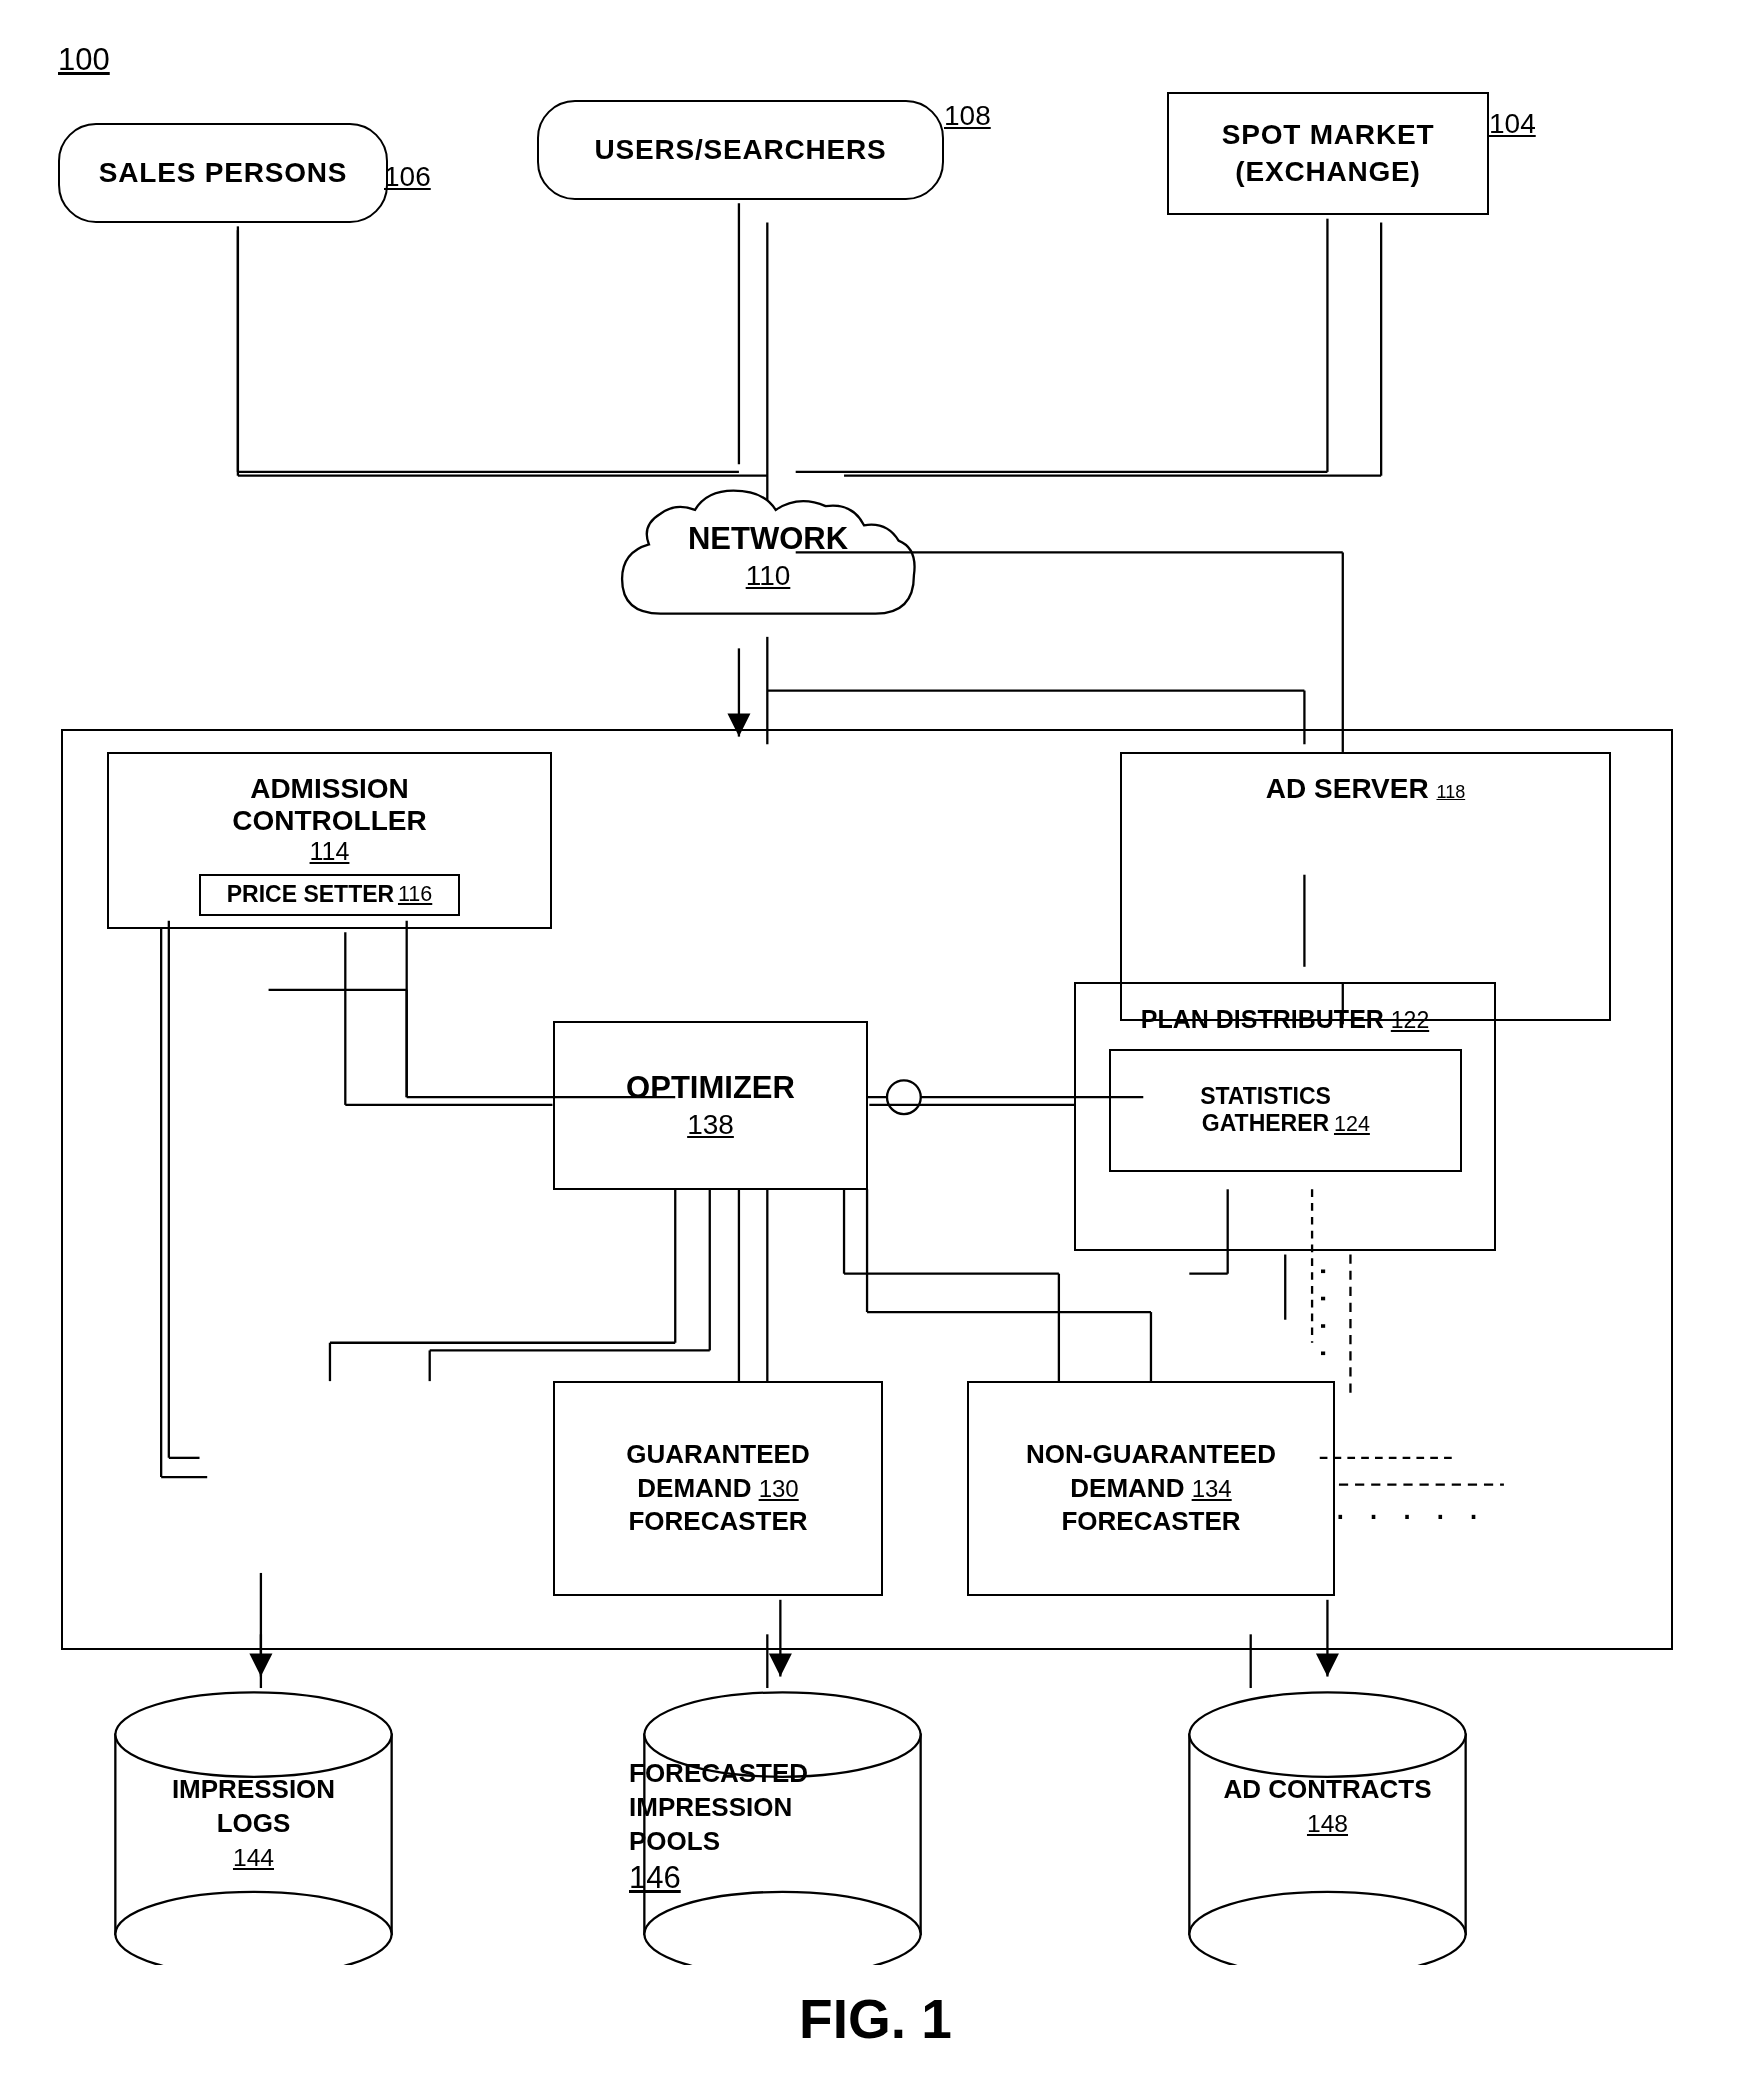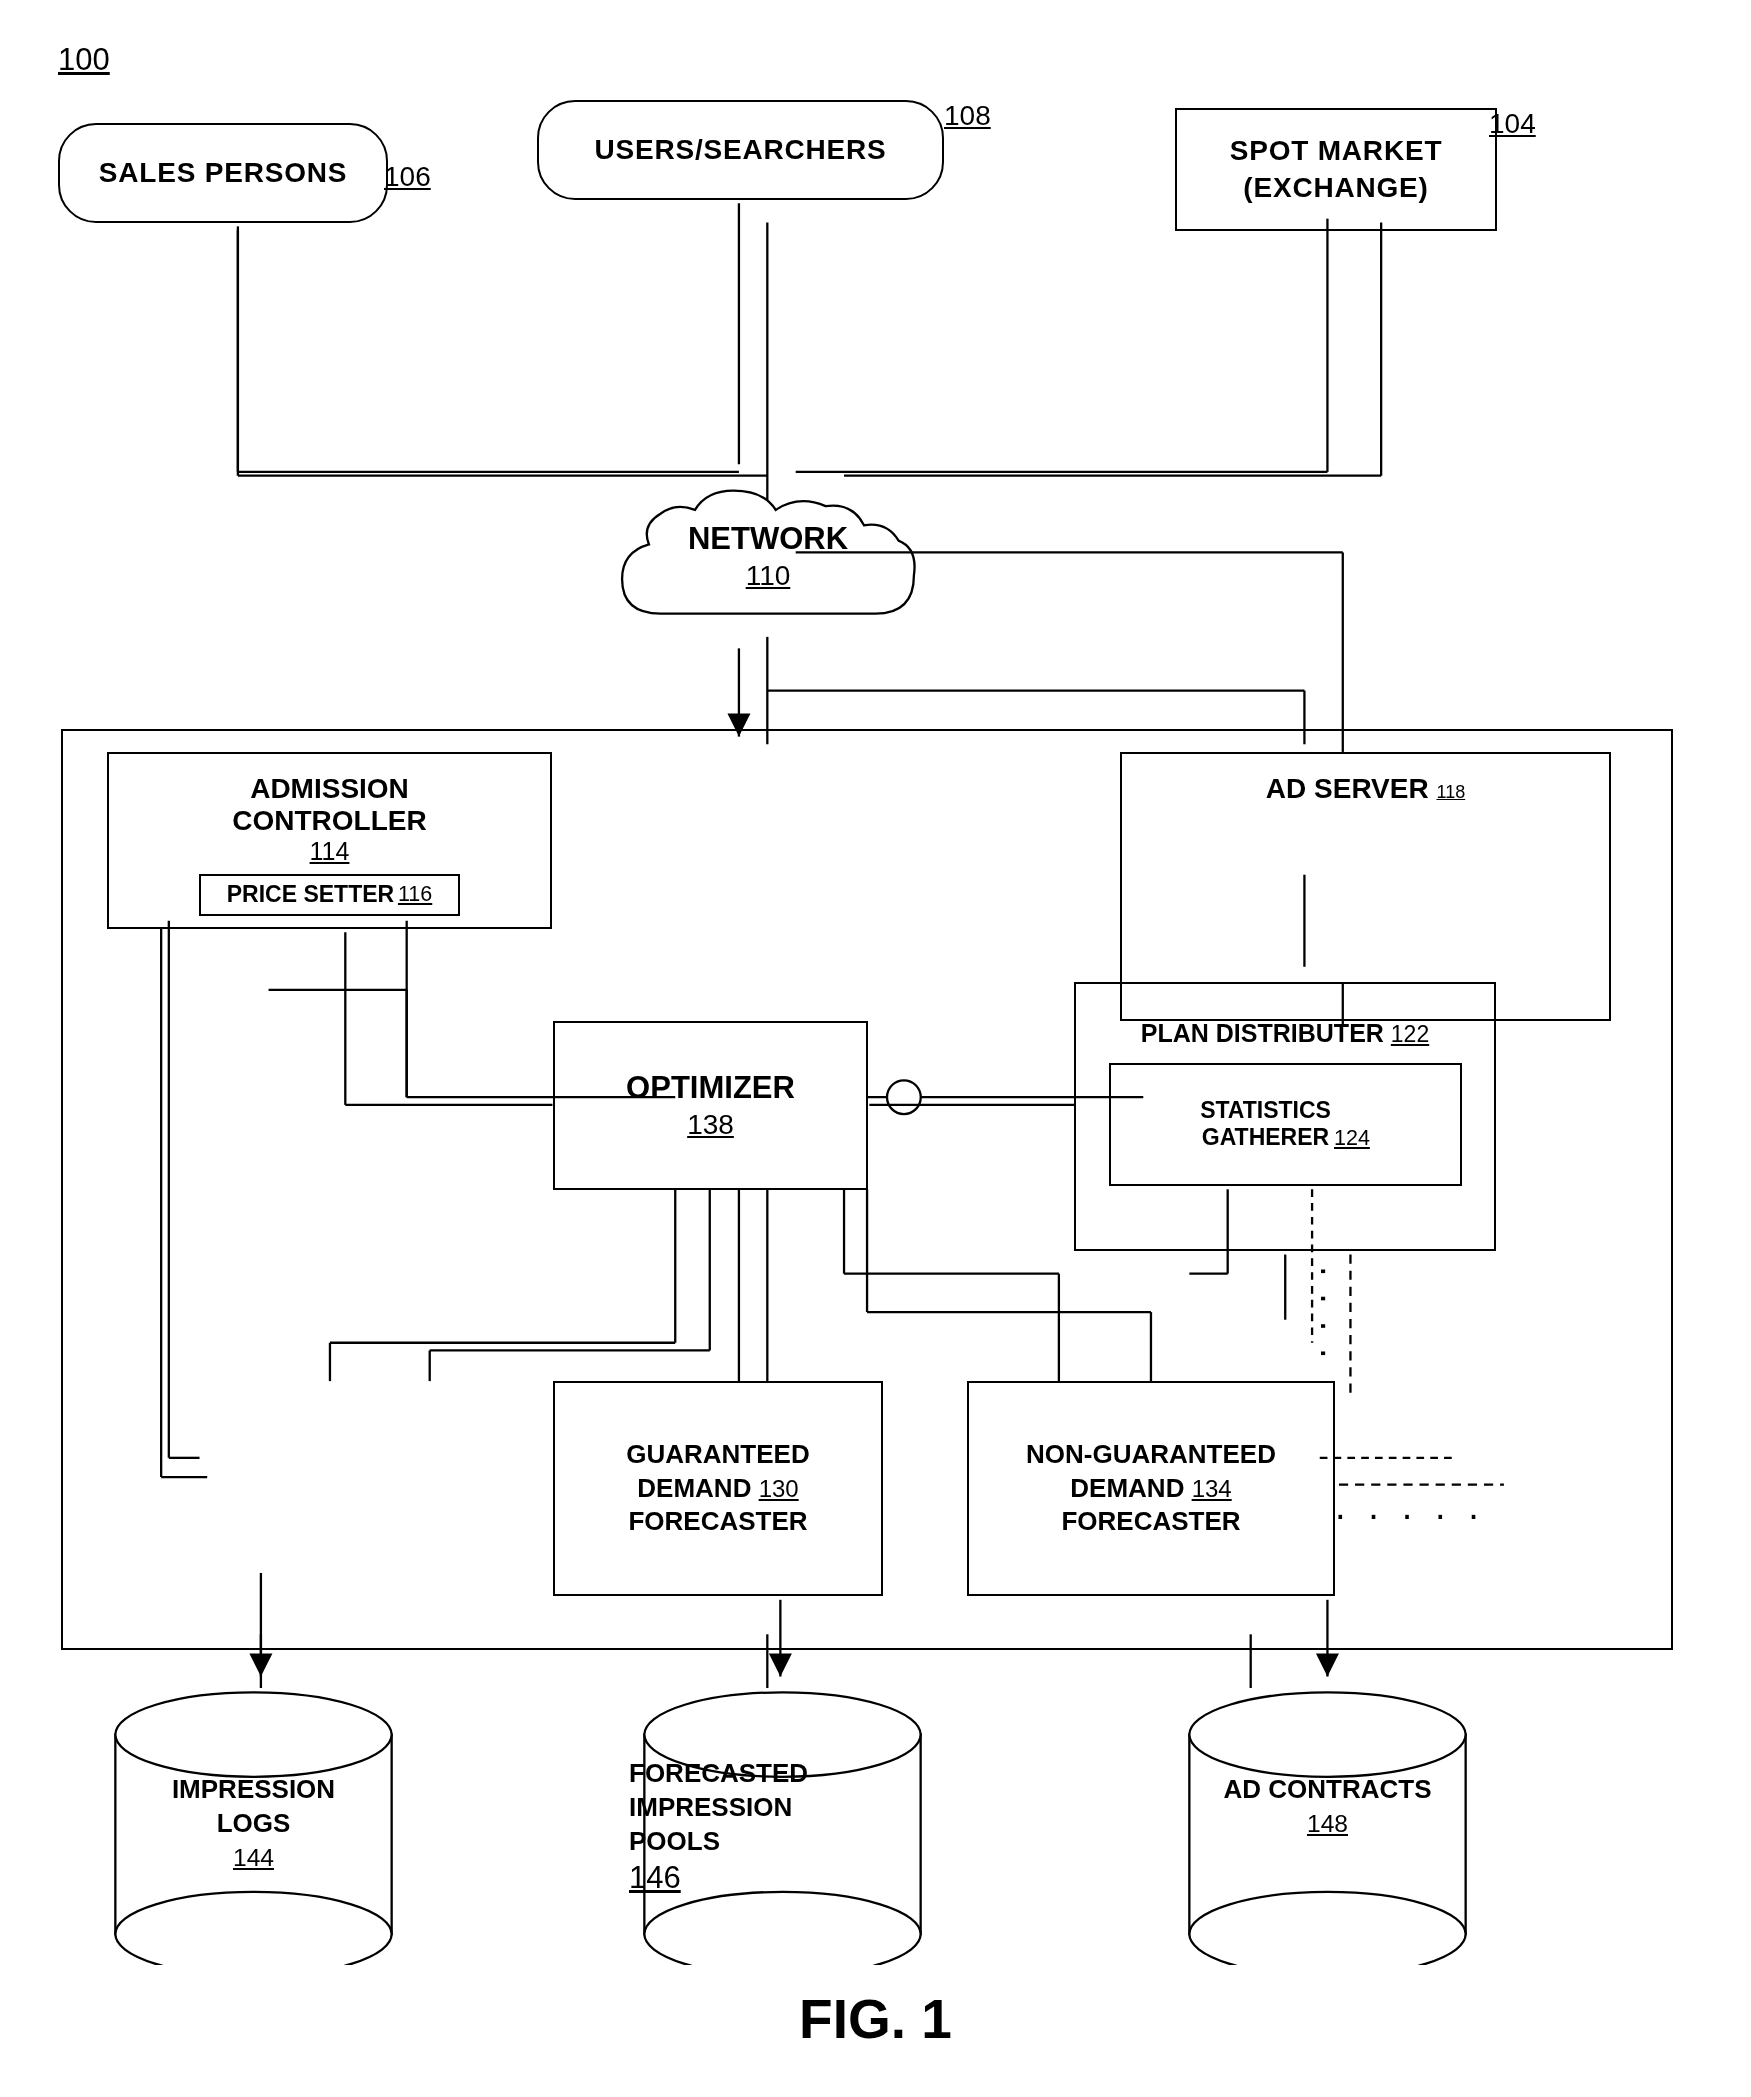--- a/index.html
+++ b/index.html
@@ -159,21 +159,21 @@
   <div class="node node-rounded" style="top:123px; left:58px; width:330px; height:100px;">
     <span>SALES PERSONS</span>
   </div>
   <span class="ref-label" style="top:161px; left:384px;">106</span>
 
   <div class="node node-rounded" style="top:100px; left:537px; width:407px; height:100px;">
     <span>USERS/SEARCHERS</span>
   </div>
   <span class="ref-label" style="top:100px; left:944px;">108</span>
 
-  <div class="node node-rect" style="top:108px; left:1167px; width:322px; height:123px; padding:7.7px;margin-left:8px;">
+  <div class="node node-rect" style="top:92px; left:1167px; width:322px; height:123px; padding:7.7px;">
     <span style="line-height:1.3;">SPOT MARKET<br>(EXCHANGE)</span>
   </div>
   <span class="ref-label" style="top:108px; left:1489px;">104</span>
 
   <div style="position:absolute; top:460px; left:599px; width:338px; height:192px;">
     
     <svg width="338" height="192" viewBox="0 0 440 250">
       <path d="M80,200 Q30,200 30,155 Q30,120 65,110 Q55,85 80,70 Q100,55 125,65 Q140,40 175,40 Q215,40 230,65 Q260,45 295,60 Q330,55 345,85 Q375,80 390,105 Q415,115 410,150 Q410,200 360,200 Z" fill="white" stroke="#000" stroke-width="3"></path>
     </svg>
     <div style="position:absolute; top:61px; left:0; width:338px; text-align:center; font-size:31px; font-weight:bold;">NETWORK<br><span class="ref-num">110</span></div>
@@ -192,21 +192,21 @@
 
   <div class="inner-box" style="top:752px; left:1120px; width:491px; height:269px; flex-direction:column; justify-content:flex-start; padding:11.5px;">
     <span style="font-size:28px; font-weight:bold; margin-top:7.7px;">AD SERVER <span class="ref-num" style="font-size:18px;">118</span></span>
 
   </div>
 
   <div class="inner-box" style="top:1021px; left:553px; width:315px; height:169px;">
     <span style="font-size:31px;">OPTIMIZER<br><span class="ref-num" style="font-size:28px;">138</span></span>
   </div>
 
-  <div class="inner-box" style="top:982px; left:1074px; width:422px; height:269px; flex-direction:column; justify-content:flex-start; padding:27px;">
+  <div class="inner-box" style="top:982px; left:1074px; width:422px; height:269px; flex-direction:column; justify-content:flex-start; padding:13px;">
     <span style="font-size:25px; font-weight:bold; text-align:center; margin-top:7.7px;">PLAN DISTRIBUTER <span class="ref-num" style="font-size:23px;">122</span></span>
 
     <div class="inner-box" style="position:relative; margin-top:15.3px; width:353px; height:123px; font-size:23px;">
       STATISTICS<br>GATHERER <span class="ref-num" style="font-size:21.5px; margin-left:3.1px;margin-top:28px;">124</span>
     </div>
   </div>
 
 
   <div class="inner-box" style="top:1381px; left:553px; width:330px; height:215px;">
     <span style="font-size:26px; text-align:center; line-height:1.3;">GUARANTEED<br>DEMAND <span class="ref-num" style="font-size:24px;">130</span><br>FORECASTER</span>

